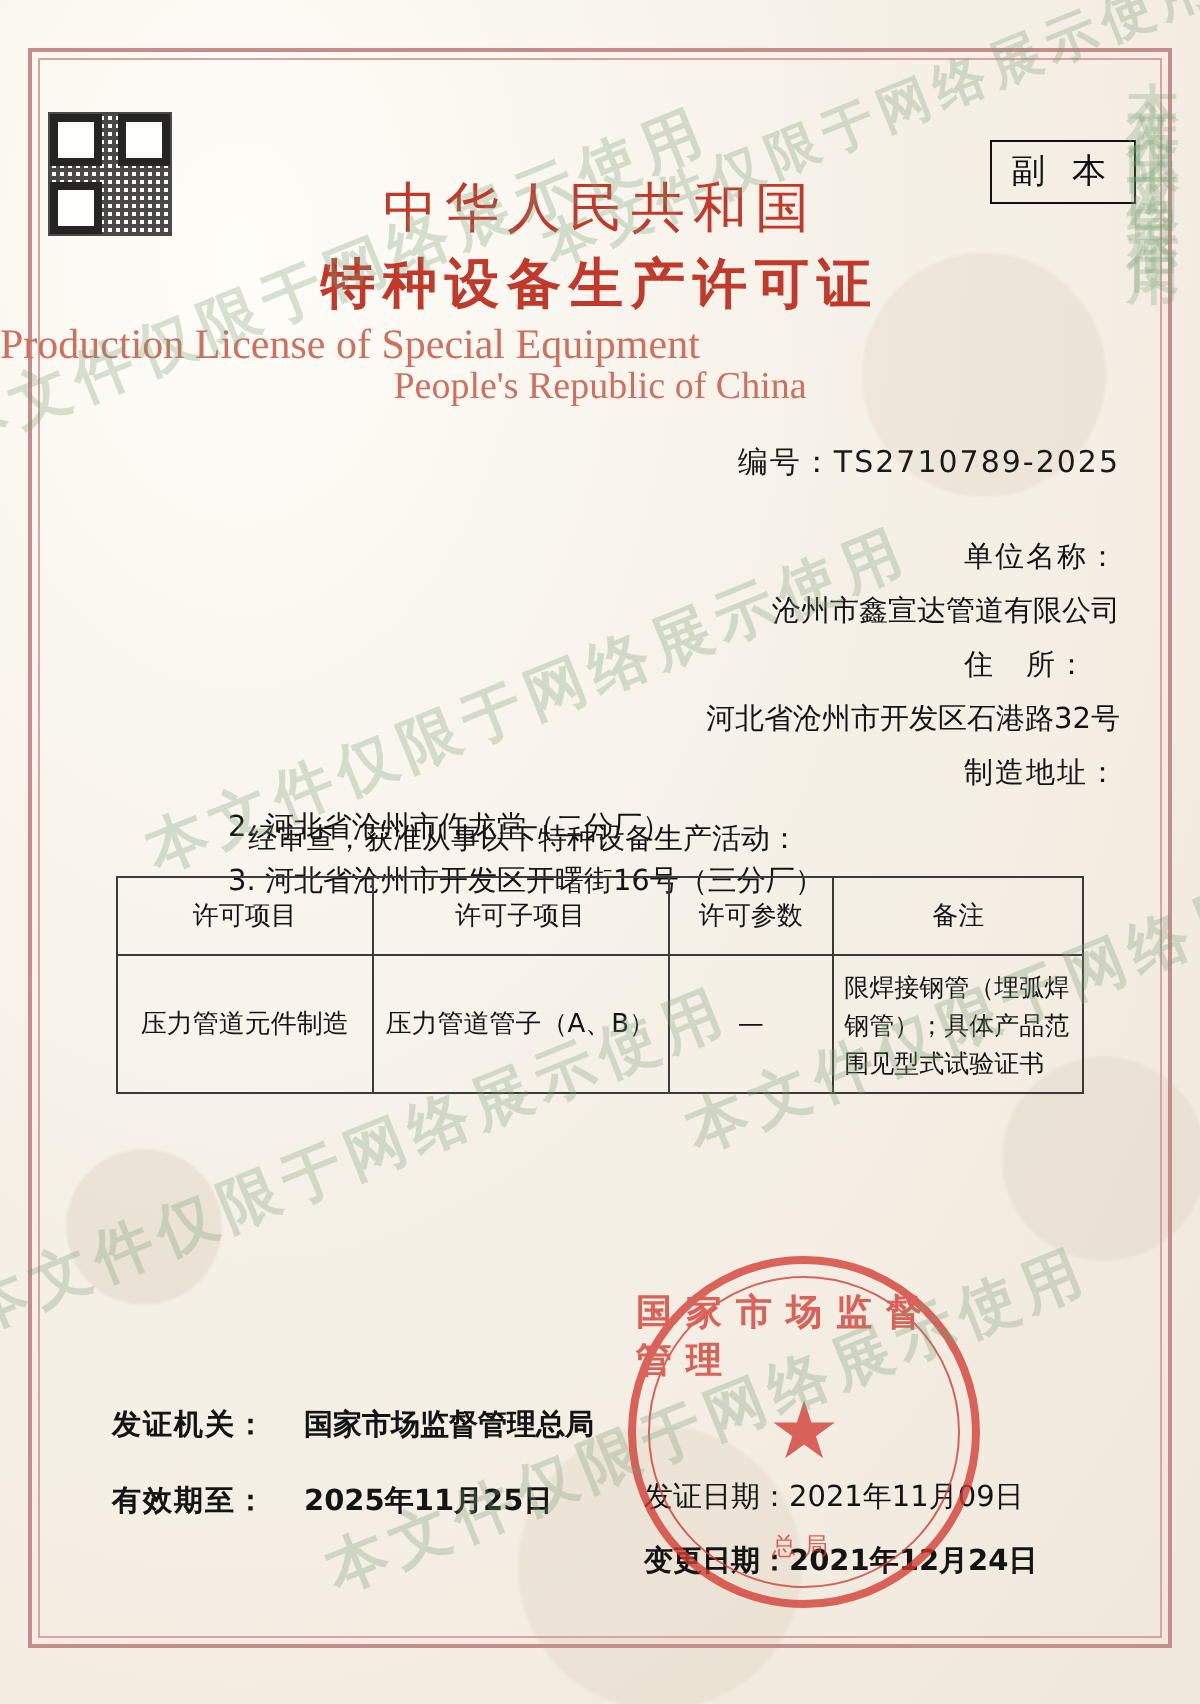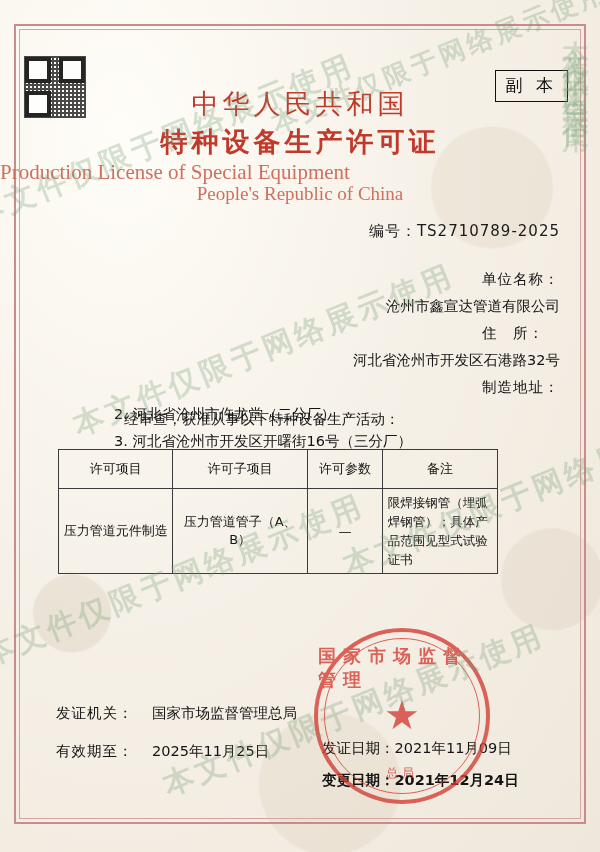--- a/index.html
+++ b/index.html
@@ -117,26 +117,25 @@
   .fld-val{flex:1;}
   .sub-line{margin-left:54px;}
   .statement{
     position:absolute;left:76px;top:410px;
     font-size:14.5px;color:#141414;
     font-family:"DejaVu Sans", sans-serif;
     margin-left:48px;
   }
   table.lic{
     position:absolute;left:58px;top:438px;
-    width:440px;
+    width:484px;
     border-collapse:collapse;
     font-family:"DejaVu Sans", sans-serif;
     font-size:13px;
     color:#141414;
-    margin-top:11px;
   }
   table.lic th, table.lic td{
     border:1px solid #3b3b3b;
     text-align:center;
     padding:6px 4px;
   }
   table.lic th{font-weight:normal;height:26px;}
   table.lic td{height:56px;vertical-align:middle;}
   table.lic td.remark{
     text-align:left;
@@ -148,21 +147,21 @@
   .col1{width:130px;}
   .col2{width:150px;}
   .col3{width:80px;}
   .col4{width:124px;}
   .footer{
     position:absolute;left:56px;bottom:82px;
     font-size:14.5px;color:#141414;
     font-family:"DejaVu Sans", sans-serif;
     line-height:38px;
   }
-  .footer .fl{display:flex;}
+  .footer .fl{display:flex;font-weight:bold;}
   .footer .fl-label{width:96px;flex:none;letter-spacing:1px;}
   .issue-date{
     position:absolute;left:322px;bottom:94px;
     font-size:14.5px;color:#141414;
     font-family:"DejaVu Sans", sans-serif;
     margin-top:14px;
   }
   .change-date{
     position:absolute;left:322px;bottom:62px;
     font-size:14.5px;color:#141414;

